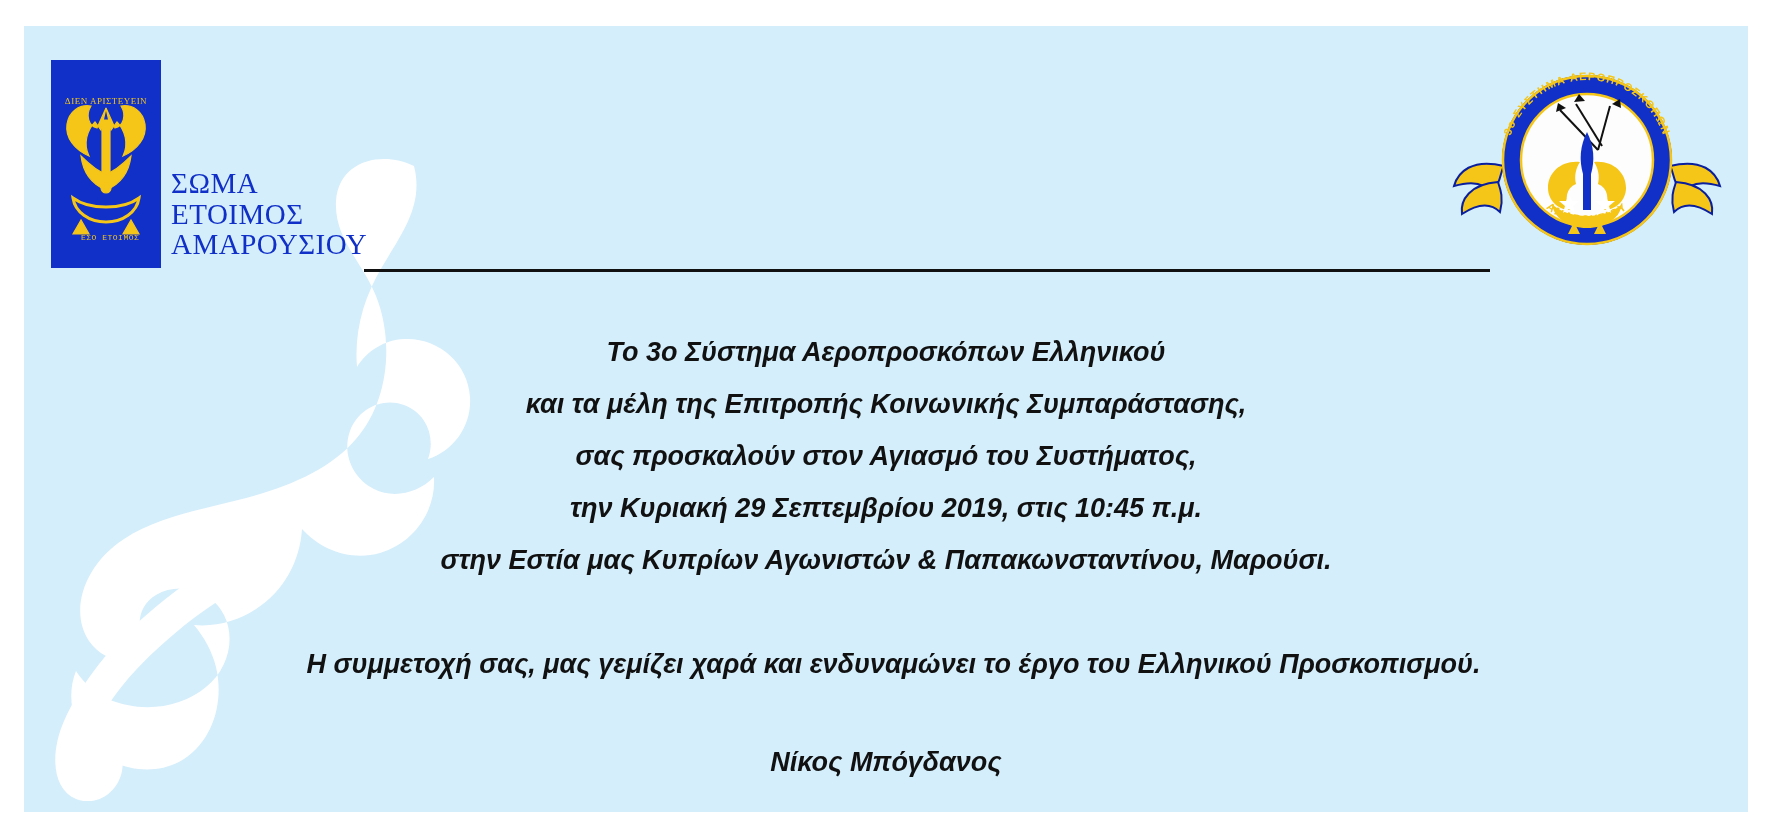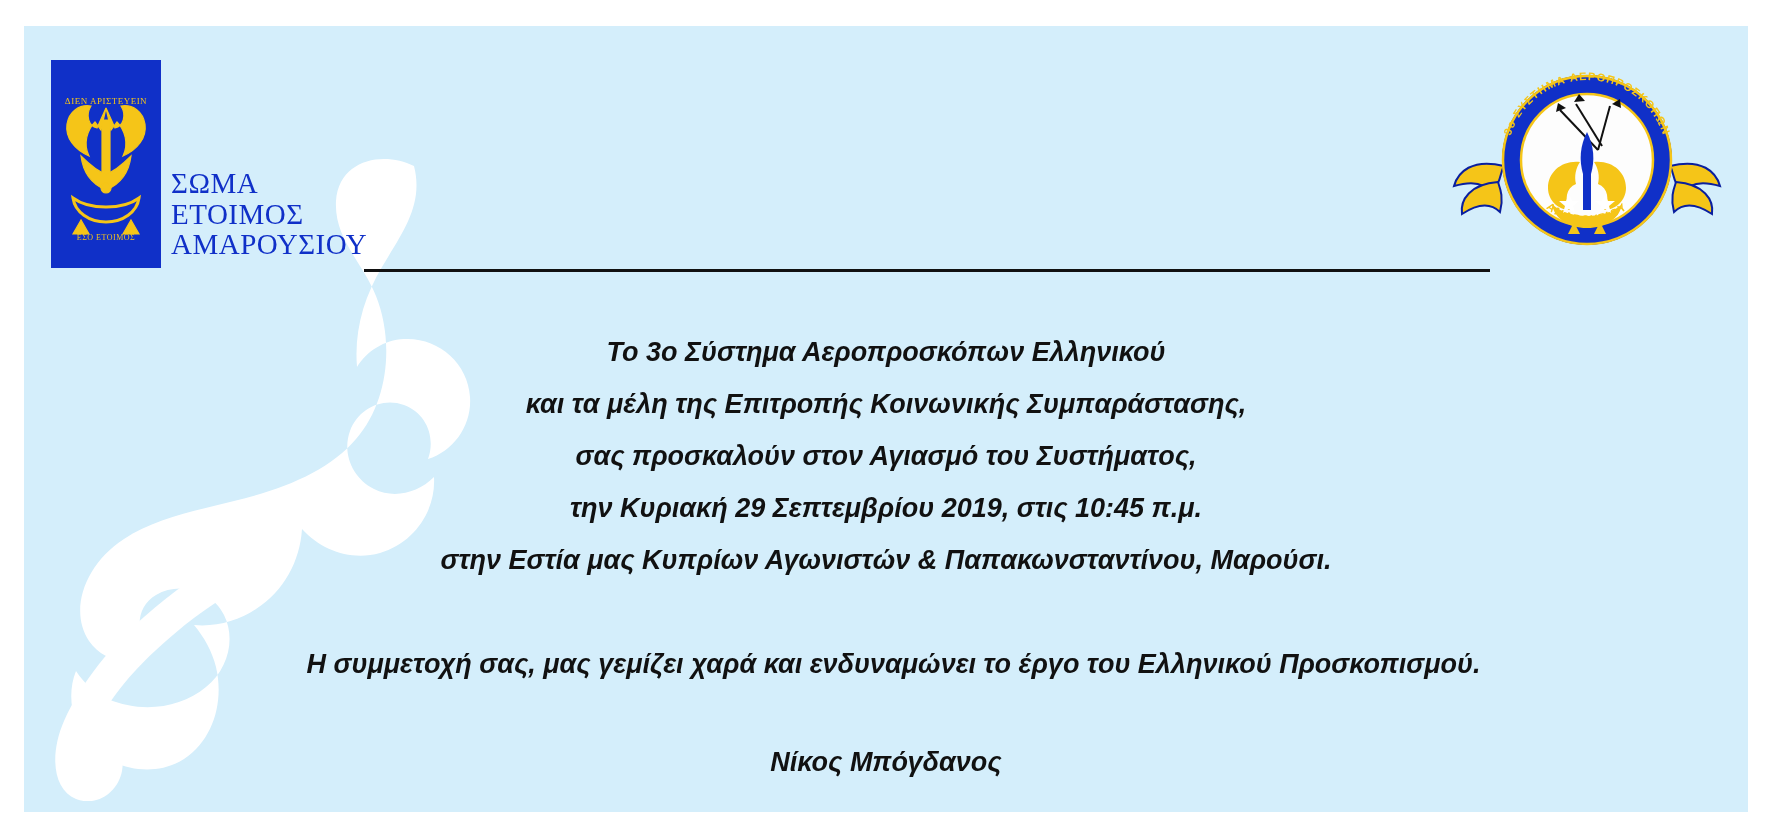--- a/index.html
+++ b/index.html
@@ -67,25 +67,25 @@
     font-size: 9px;
     letter-spacing: 0.5px;
     font-family: "Liberation Serif", serif;
     margin-top: 18px;
   }
   .sec-badge .ribbon-text2 {
     position: absolute;
     bottom: 26px;
     left: 0;
     width: 100%;
-    text-align: center;
     color: #f5c518;
     font-size: 8px;
     letter-spacing: 0.5px;
-    font-family: Liberation Serif, serif;
+    font-family: Liberation Mono, monospace;
+    padding-left: 30px;
   }
   .sec-name {
     margin-left: 10px;
     margin-bottom: 8px;
     color: #1030c8;
     font-family: "Liberation Serif", serif;
     font-size: 29px;
     line-height: 1.06;
     letter-spacing: 0.5px;
   }

